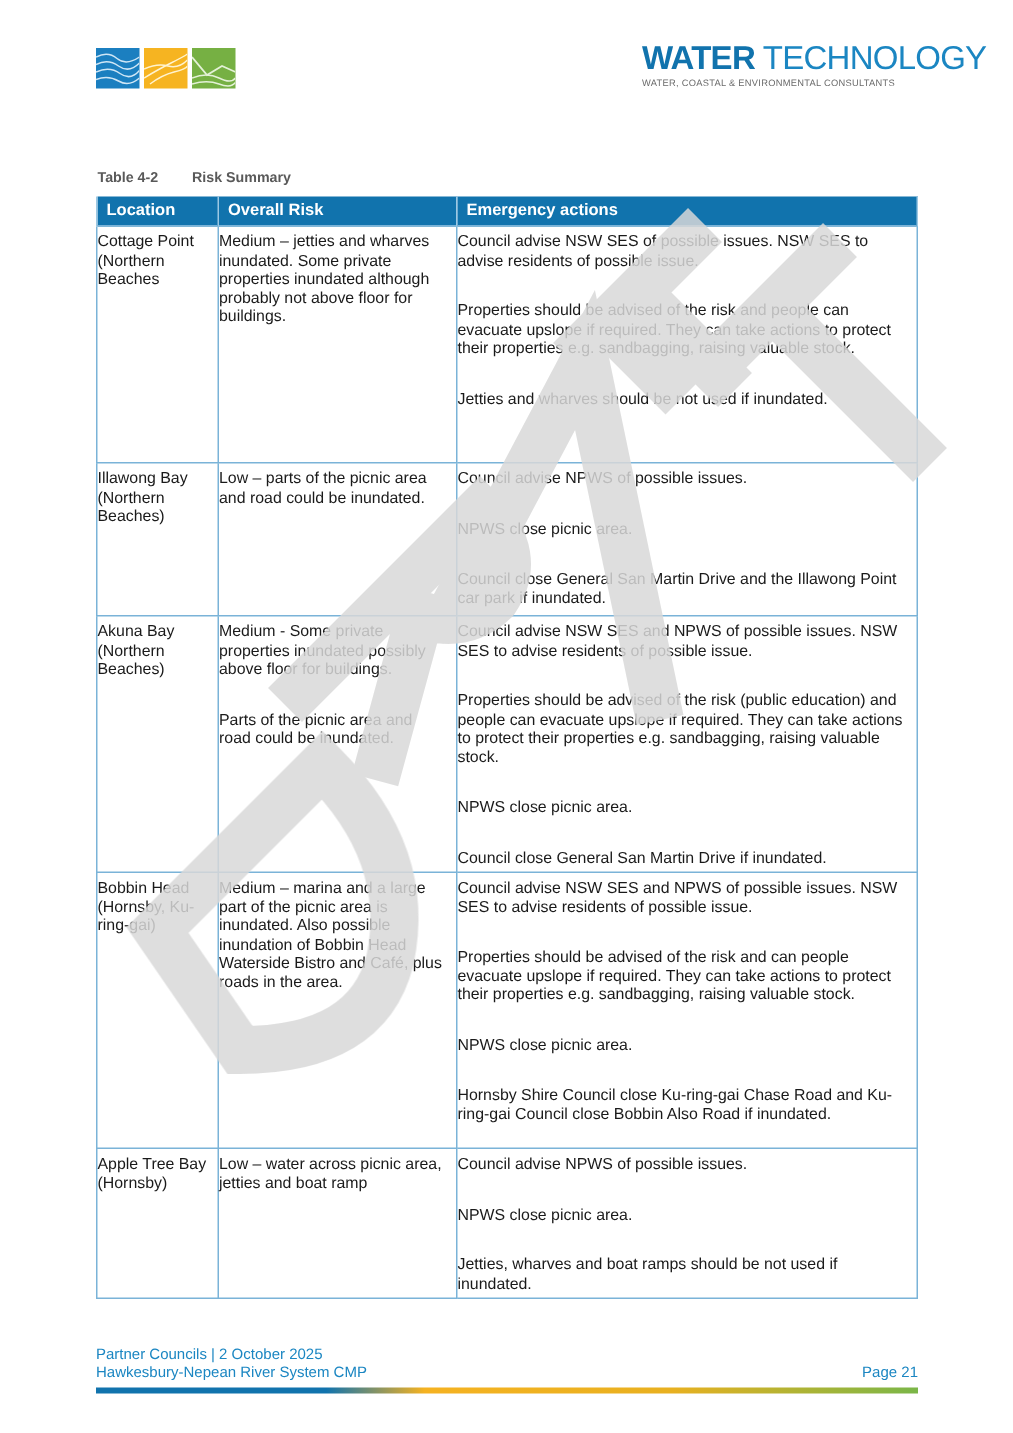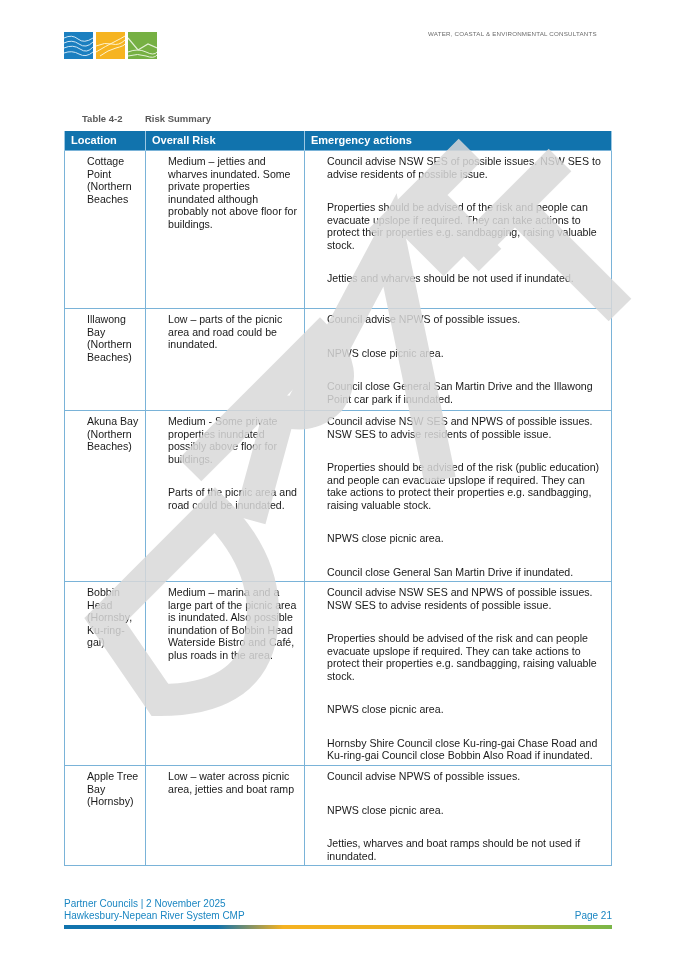--- a/index.html
+++ b/index.html
@@ -6,24 +6,24 @@
   body { width: 675px; height: 955px; position: relative; overflow: hidden; font-family: "Liberation Sans", sans-serif; color: #1a1a1a; }
   .logo-left { position: absolute; left: 64px; top: 32px; display: flex; gap: 3px; }
   .logo-tile { width: 29px; height: 27px; position: relative; overflow: hidden; }
   .logo-tile svg { position: absolute; left: 0; top: 0; }
   .brand { position: absolute; left: 428px; top: 28px; width: 185px; }
   .brand-main { font-size: 22px; letter-spacing: -0.5px; line-height: 22px; white-space: nowrap; }
   .brand-main .b1 { color: #1173ad; font-weight: bold; }
   .brand-main .b2 { color: #1b86c2; font-weight: normal; }
   .brand-sub { font-size: 6.2px; color: #6b6b6b; letter-spacing: 0.2px; margin-top: 2px; white-space: nowrap; }
   .caption { position: absolute; left: 65px; top: 113px; font-size: 9.5px; font-weight: bold; color: #595959; }
-  .caption .num { display: inline-block; width: 63px; margin-left: 17px; }
+  .caption .num { display: inline-block; width: 63px; }
   table.risk { position: absolute; left: 64px; top: 131px; width: 548px; border-collapse: collapse; font-size: 10.6px; line-height: 12.5px; z-index: 1; }
   table.risk th { background: #1173ad; color: #fff; text-align: left; font-weight: bold; font-size: 11px; padding: 3px 6px 3px 6px; height: 13px; border-left: 1px solid #9cc8e3; border-right: 1px solid #9cc8e3; }
-  table.risk td { vertical-align: top; border: 1px solid #7ab3d8; padding: 4px 6px 3px 22px; background: transparent; }
+  table.risk td { vertical-align: top; border: 1px solid #7ab3d8; padding: 4px 6px 3px 0; background: transparent; }
   .col-loc { width: 68px; }
   .col-risk { width: 146px; }
   .p { margin: 0; }
   .gap { height: 21px; }
   .watermark { position: absolute; left: 0; top: 0; width: 675px; height: 955px; pointer-events: none; z-index: 2; }
   .footer { position: absolute; left: 64px; top: 898px; width: 548px; font-size: 10px; color: #1b86c2; line-height: 12px; }
   .footer .right { position: absolute; right: 0; top: 12px; }
   .footer-bar { position: absolute; left: 64px; top: 925px; width: 548px; height: 4px; background: linear-gradient(to right, #1173ad 0%, #1173ad 28%, #f5b221 40%, #e8b020 70%, #7ab648 100%); }
 </style>
 </head>
@@ -48,20 +48,23 @@
   <div class="logo-tile" style="background:#76b043;">
     <svg width="29" height="27" viewBox="0 0 29 27">
         <path d="M0 6 L10 18 L20 12 L29 16" stroke="#e3f1d6" stroke-width="1.2" fill="none"></path>
         <path d="M0 20 Q10 16 18 20 T29 20" stroke="#e3f1d6" stroke-width="1" fill="none"></path>
         <path d="M0 24 Q10 21 18 24 T29 23" stroke="#e3f1d6" stroke-width="1" fill="none"></path>
       </svg>
   </div>
 </div>
 
 <div class="brand">
+  <div class="brand-main">
+    <span class="b1">WATER</span><span> </span><span class="b2">TECHNOLOGY</span>
+  </div>
   <div class="brand-sub">WATER, COASTAL &amp; ENVIRONMENTAL CONSULTANTS</div>
 </div>
 
 <div class="caption">
   <span class="num">Table 4-2</span><span>Risk Summary</span>
 </div>
 
 <table class="risk">
   <thead>
     <tr>
@@ -169,17 +172,17 @@
 
     <path d="M300 410 L390 240 L440 480"></path>
 
     <path d="M380 240 L470 150 M430 200 L490 260 M405 215 L455 265"></path>
 
     <path d="M470 250 L560 160 M515 205 L620 310"></path>
   </g>
 </svg>
 
 <div class="footer">
-  <div>Partner Councils | 2 November 2025</div>
+  <div>Partner Councils | 2 October 2025</div>
   <div>Hawkesbury-Nepean River System CMP</div>
   <div class="right">Page 21</div>
 </div>
 <div class="footer-bar"></div>
 
 </body></html>

